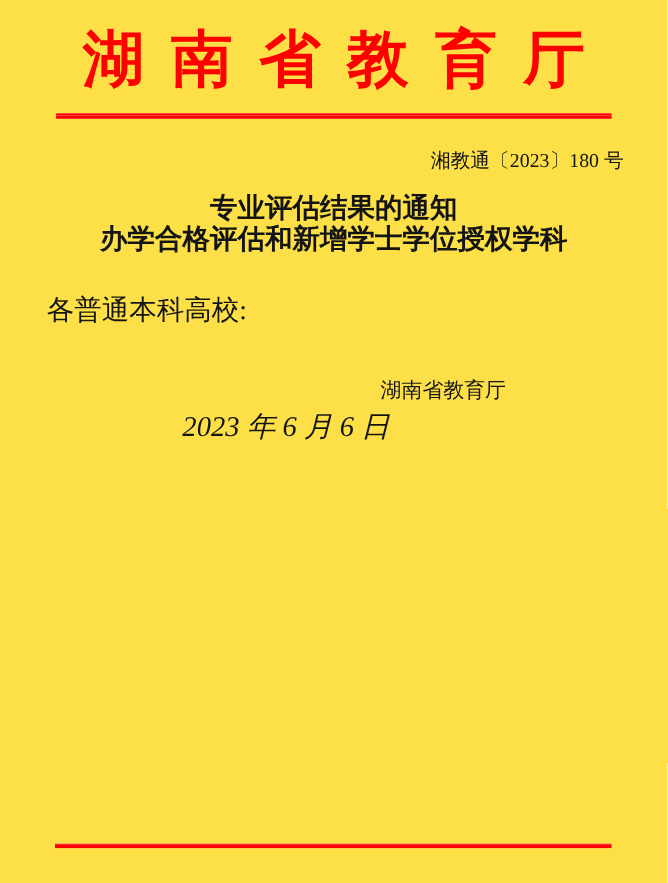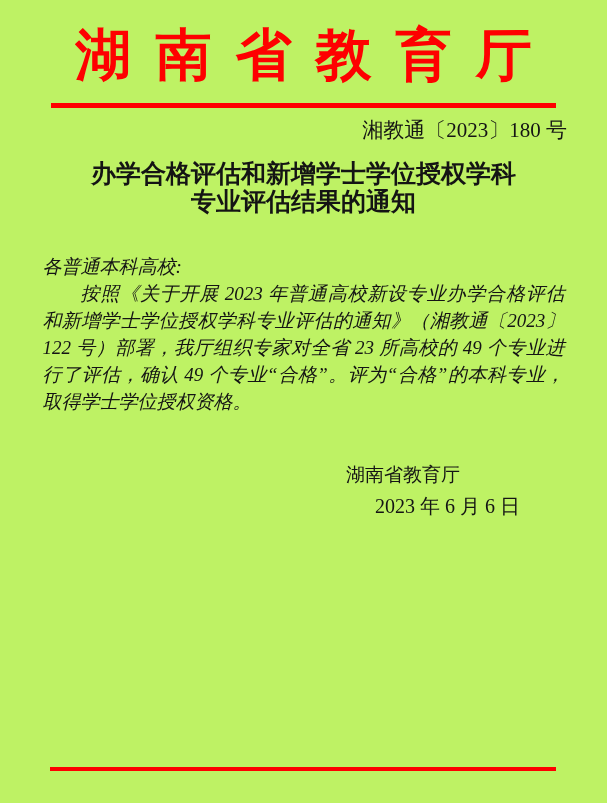--- a/index.html
+++ b/index.html
@@ -6,21 +6,21 @@
   html, body { background: #ffffff; }
   body {
     font-family: "Liberation Serif", "DejaVu Serif", serif;
     color: #141414;
   }
   .page {
     position: relative;
     width: 607px;
     height: 803px;
     margin: 0 auto;
-    background: #bef264;
+    background: #fde047;
     overflow: hidden;
   }
   
   .letterhead {
     padding-top: 22px;
     text-align: center;
     color: var(--accent, #fe0000);
     font-size: 56px;
     line-height: 66px;
     font-weight: bold;
@@ -31,64 +31,64 @@
   .rule-top {
     width: 505px;
     margin: 15px auto 0 auto;
     height: 1px;
     background: #ffffff;
     border-top: 2px solid var(--accent, #fe0000);
     border-bottom: 3px solid var(--accent, #fe0000);
   }
   
   .doc-number {
-    margin-top: 11px;
+    margin-top: 27px;
     text-align: right;
     padding-right: 40px;
-    font-size: 21px;
+    font-size: 18px;
     line-height: 22px;
   }
   
   .title-block {
     margin-top: 19px;
     text-align: center;
     font-weight: bold;
     font-size: 25px;
     line-height: 28px;
   }
   
   .body-block {
     margin: 37px auto 0 auto;
     width: 522px;
-    font-size: 19px;
+    font-size: 25px;
     line-height: 27px;
     text-align: justify;
-    font-style: italic;
   }
   .salutation { text-indent: 0; }
   .para { text-indent: 2em; }
   .attachment {
     margin-top: 30px;
     margin-left: 98px;
     text-indent: -60px;
     width: 424px;
   }
   .signature-line {
     margin-top: 46px;
     text-align: right;
     padding-right: 147px;
     font-size: 19px;
     line-height: 27px;
   }
   .date-line {
     margin-top: 5px;
-    text-align: right;
+    text-align: center;
     padding-right: 87px;
-    font-size: 20px;
+    font-size: 26px;
     line-height: 27px;
+    font-style: italic;
   }
   
   .rule-bottom {
     position: absolute;
     left: 50px;
     top: 767px;
     width: 506px;
     height: 1px;
     background: #ffffff;
     border-top: 1.5px solid var(--accent, #fe0000);
@@ -100,27 +100,26 @@
 
 <div class="page">
 
   <div class="letterhead">湖南省教育厅</div>
 
   <div class="rule-top"></div>
 
   <div class="doc-number">湘教通〔2023〕180 号</div>
 
   <div class="title-block">
+    <div>专业评估结果的通知</div>
     <div>办学合格评估和新增学士学位授权学科</div>
-    <div>专业评估结果的通知</div>
   </div>
 
   <div class="body-block">
     <div class="salutation">各普通本科高校:</div>
-    <div class="para">按照《关于开展 2023 年普通高校新设专业办学合格评估和新增学士学位授权学科专业评估的通知》（湘教通〔2023〕122 号）部署，我厅组织专家对全省 23 所高校的 49 个专业进行了评估，确认 49 个专业“合格”。评为“合格”的本科专业，取得学士学位授权资格。</div>
   </div>
 
   <div class="signature-line">湖南省教育厅</div>
 
   <div class="date-line">2023 年 6 月 6 日</div>
 
   <div class="rule-bottom"></div>
 
 </div>
 

